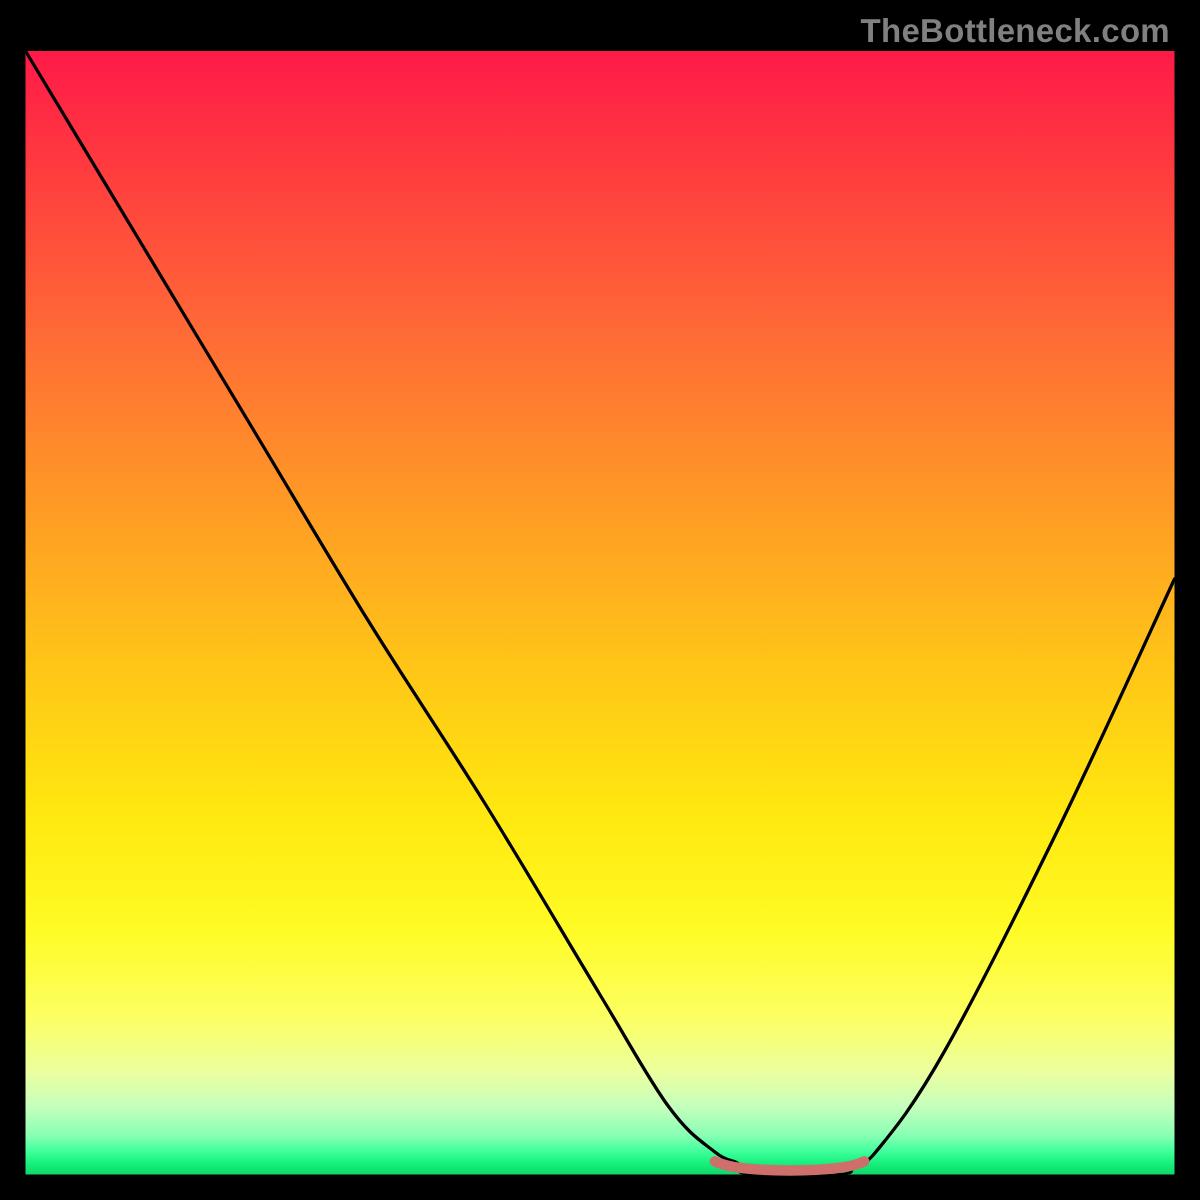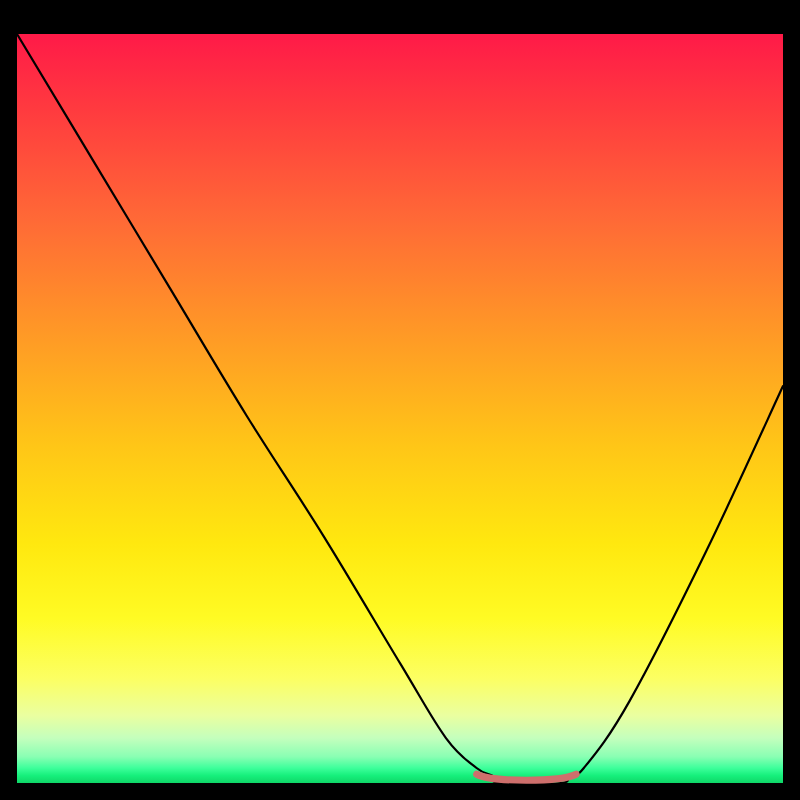--- a/index.html
+++ b/index.html
@@ -59,20 +59,21 @@
     width: 766px;
     height: 749px;
     overflow: visible;
   }
 </style>
 </head>
 <body>
 
 <div class="frame">
 
+  <div class="watermark">TheBottleneck.com</div>
 
   <div class="plot">
     <svg class="curve" viewBox="0 0 766 749" preserveAspectRatio="none">
       <path d="M 0.00 0.00 C 13.79 22.92, 49.02 81.49, 76.60 127.33 C 104.18 173.17, 125.62 208.82, 153.20 254.66 C 180.78 300.50, 202.22 337.50, 229.80 381.99 C 257.38 426.48, 278.82 457.34, 306.40 501.83 C 333.98 546.32, 360.94 592.76, 383.00 629.16 C 405.06 665.56, 415.17 685.19, 428.96 704.06 C 442.75 722.93, 451.33 727.28, 459.60 734.02 C 467.87 740.76, 470.78 738.81, 474.92 741.51 C 479.06 744.21, 470.17 747.65, 482.58 749.00 C 494.99 750.35, 531.45 750.35, 543.86 749.00 C 556.27 747.65, 547.38 744.21, 551.52 741.51 C 555.66 738.81, 555.81 747.50, 566.84 734.02 C 577.87 720.54, 590.74 705.71, 612.80 666.61 C 634.86 627.51, 661.82 573.43, 689.40 516.81 C 716.98 460.19, 752.21 381.69, 766.00 352.03" fill="none" stroke="#000000" stroke-width="2.2" stroke-linecap="round" stroke-linejoin="round"></path>
       <path d="M 459.60 740.25 Q 471.55 746.25 509.39 746.25 Q 547.23 746.25 559.18 740.25" fill="none" stroke="#ce6f6c" stroke-width="7" stroke-linecap="round" stroke-linejoin="round"></path>
     </svg>
   </div>
 
 </div>
 

